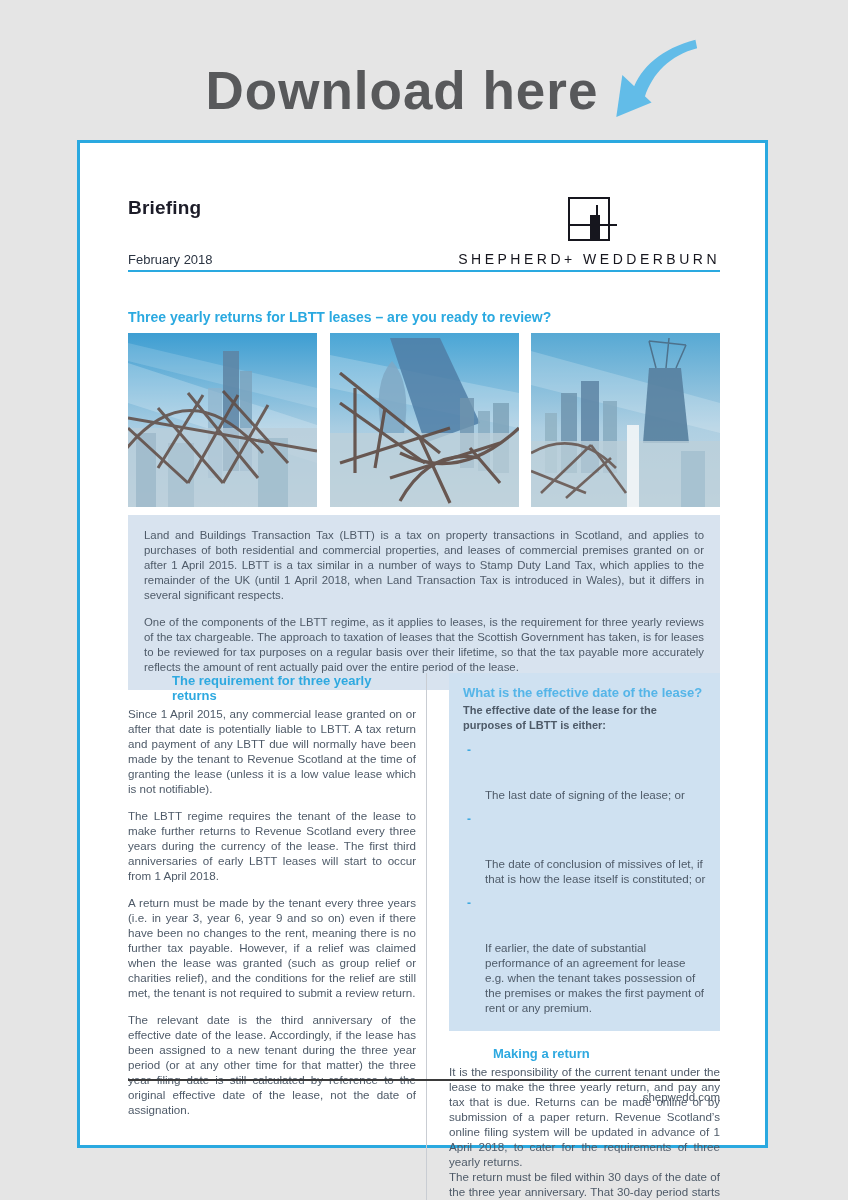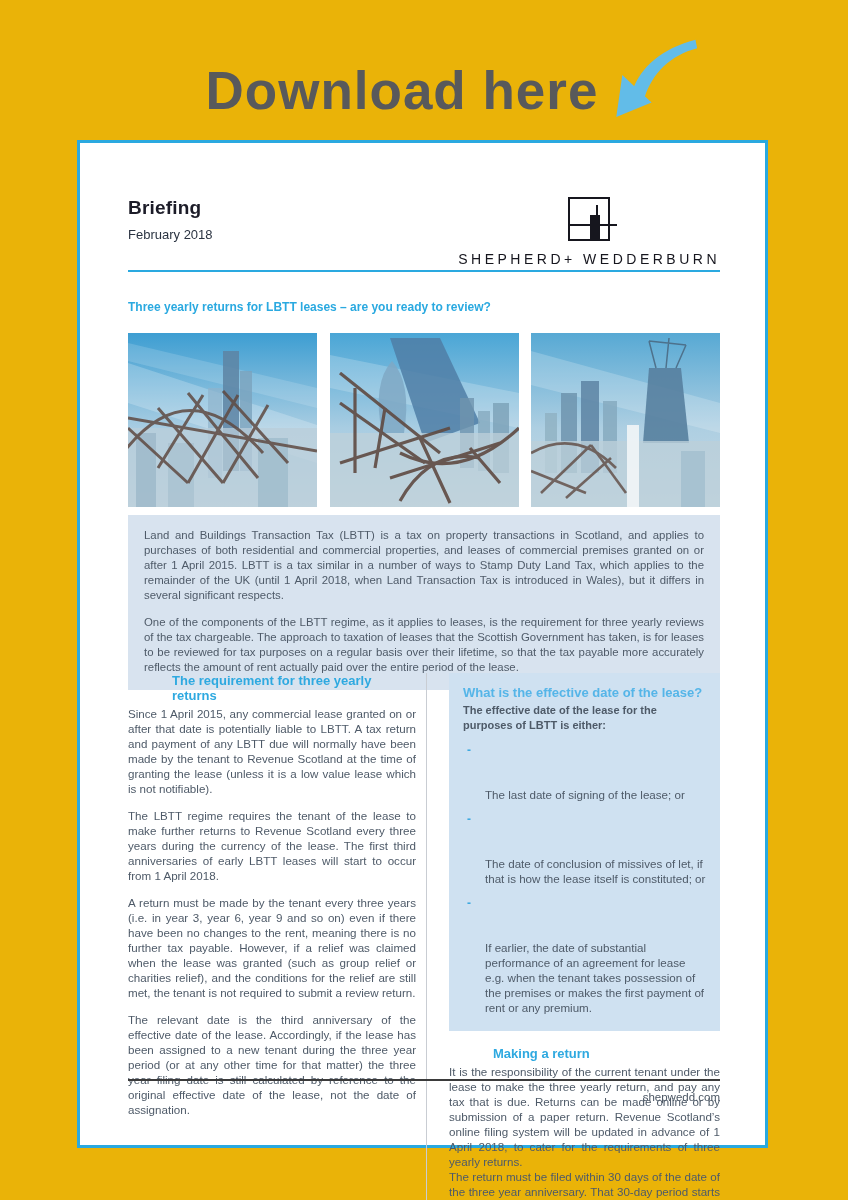--- a/index.html
+++ b/index.html
@@ -1,45 +1,45 @@
 <!DOCTYPE html>
 <html><head>
 <meta charset="utf-8">
 <style>
   * { margin:0; padding:0; box-sizing:border-box; }
   html,body { width:848px; height:1200px; background:#000; font-family:"Liberation Sans", sans-serif; }
-  .canvas { position:relative; width:848px; height:1200px; background:#eab308; overflow:hidden; }
+  .canvas { position:relative; width:848px; height:1200px; background:#e5e5e5; overflow:hidden; }
 
   
   .banner { position:absolute; top:42px; left:0; width:848px; height:96px;
             display:flex; align-items:center; justify-content:center; transform:translateX(28px); }
   .banner-label { font-size:53px; font-weight:bold; color:#58595b; letter-spacing:1px; }
   .banner-arrow { width:86px; height:100px; margin-left:14px; margin-top:-6px; }
 
   
   .page { position:absolute; left:77px; top:140px; width:691px; height:1008px;
           background:#fff; border:3px solid #2aa9e0; }
   .page-inner { position:relative; width:100%; height:100%; }
 
   .doc-header { position:absolute; top:54px; left:48px; right:45px;
                 display:flex; justify-content:space-between; align-items:flex-start; }
   .doc-type { font-size:19px; font-weight:bold; color:#1c1c28; letter-spacing:.2px; }
-  .doc-date { font-size:13px; color:#2b3442; margin-top:8px; }
+  .doc-date { font-size:13px; color:#2b3442; margin-top:33px; }
 
   .brand { display:flex; flex-direction:column; align-items:center; }
   .logo-mark { position:relative; width:42px; height:44px; border:2px solid #16161e; background:#fff; }
   .logo-hline { position:absolute; left:-1px; top:25px; width:48px; height:2px; background:#16161e; }
   .logo-vline { position:absolute; left:26px; top:6px; width:2px; height:34px; background:#16161e; }
   .logo-bar { position:absolute; left:20px; top:16px; width:10px; height:26px; background:#16161e; }
   .brand-name { margin-top:10px; font-size:14px; color:#16161e; letter-spacing:3.5px; font-weight:500; white-space:nowrap; }
 
   .blue-rule { position:absolute; top:127px; left:48px; right:45px; height:2px; background:#2aa9e0; }
 
-  .doc-title { position:absolute; top:157px; left:48px; right:45px;
-               font-size:12px; font-weight:bold; color:#2aa9e0; }
+  .doc-title { position:absolute; top:166px; left:48px; right:45px;
+               font-size:14px; font-weight:bold; color:#2aa9e0; }
 
   .images-row { position:absolute; top:190px; left:48px; right:45px; height:174px;
                 display:flex; justify-content:space-between; }
   .photo { width:189px; height:174px; }
   .photo svg { width:100%; height:100%; display:block; }
 
   .intro-box { position:absolute; top:372px; left:48px; right:45px;
                background:#d8e3ef; padding:13px 16px 15px; }
   .intro-box p { font-size:11.4px; line-height:15px; color:#4e5a68; text-align:justify; }
   .intro-box p + p { margin-top:12px; }

